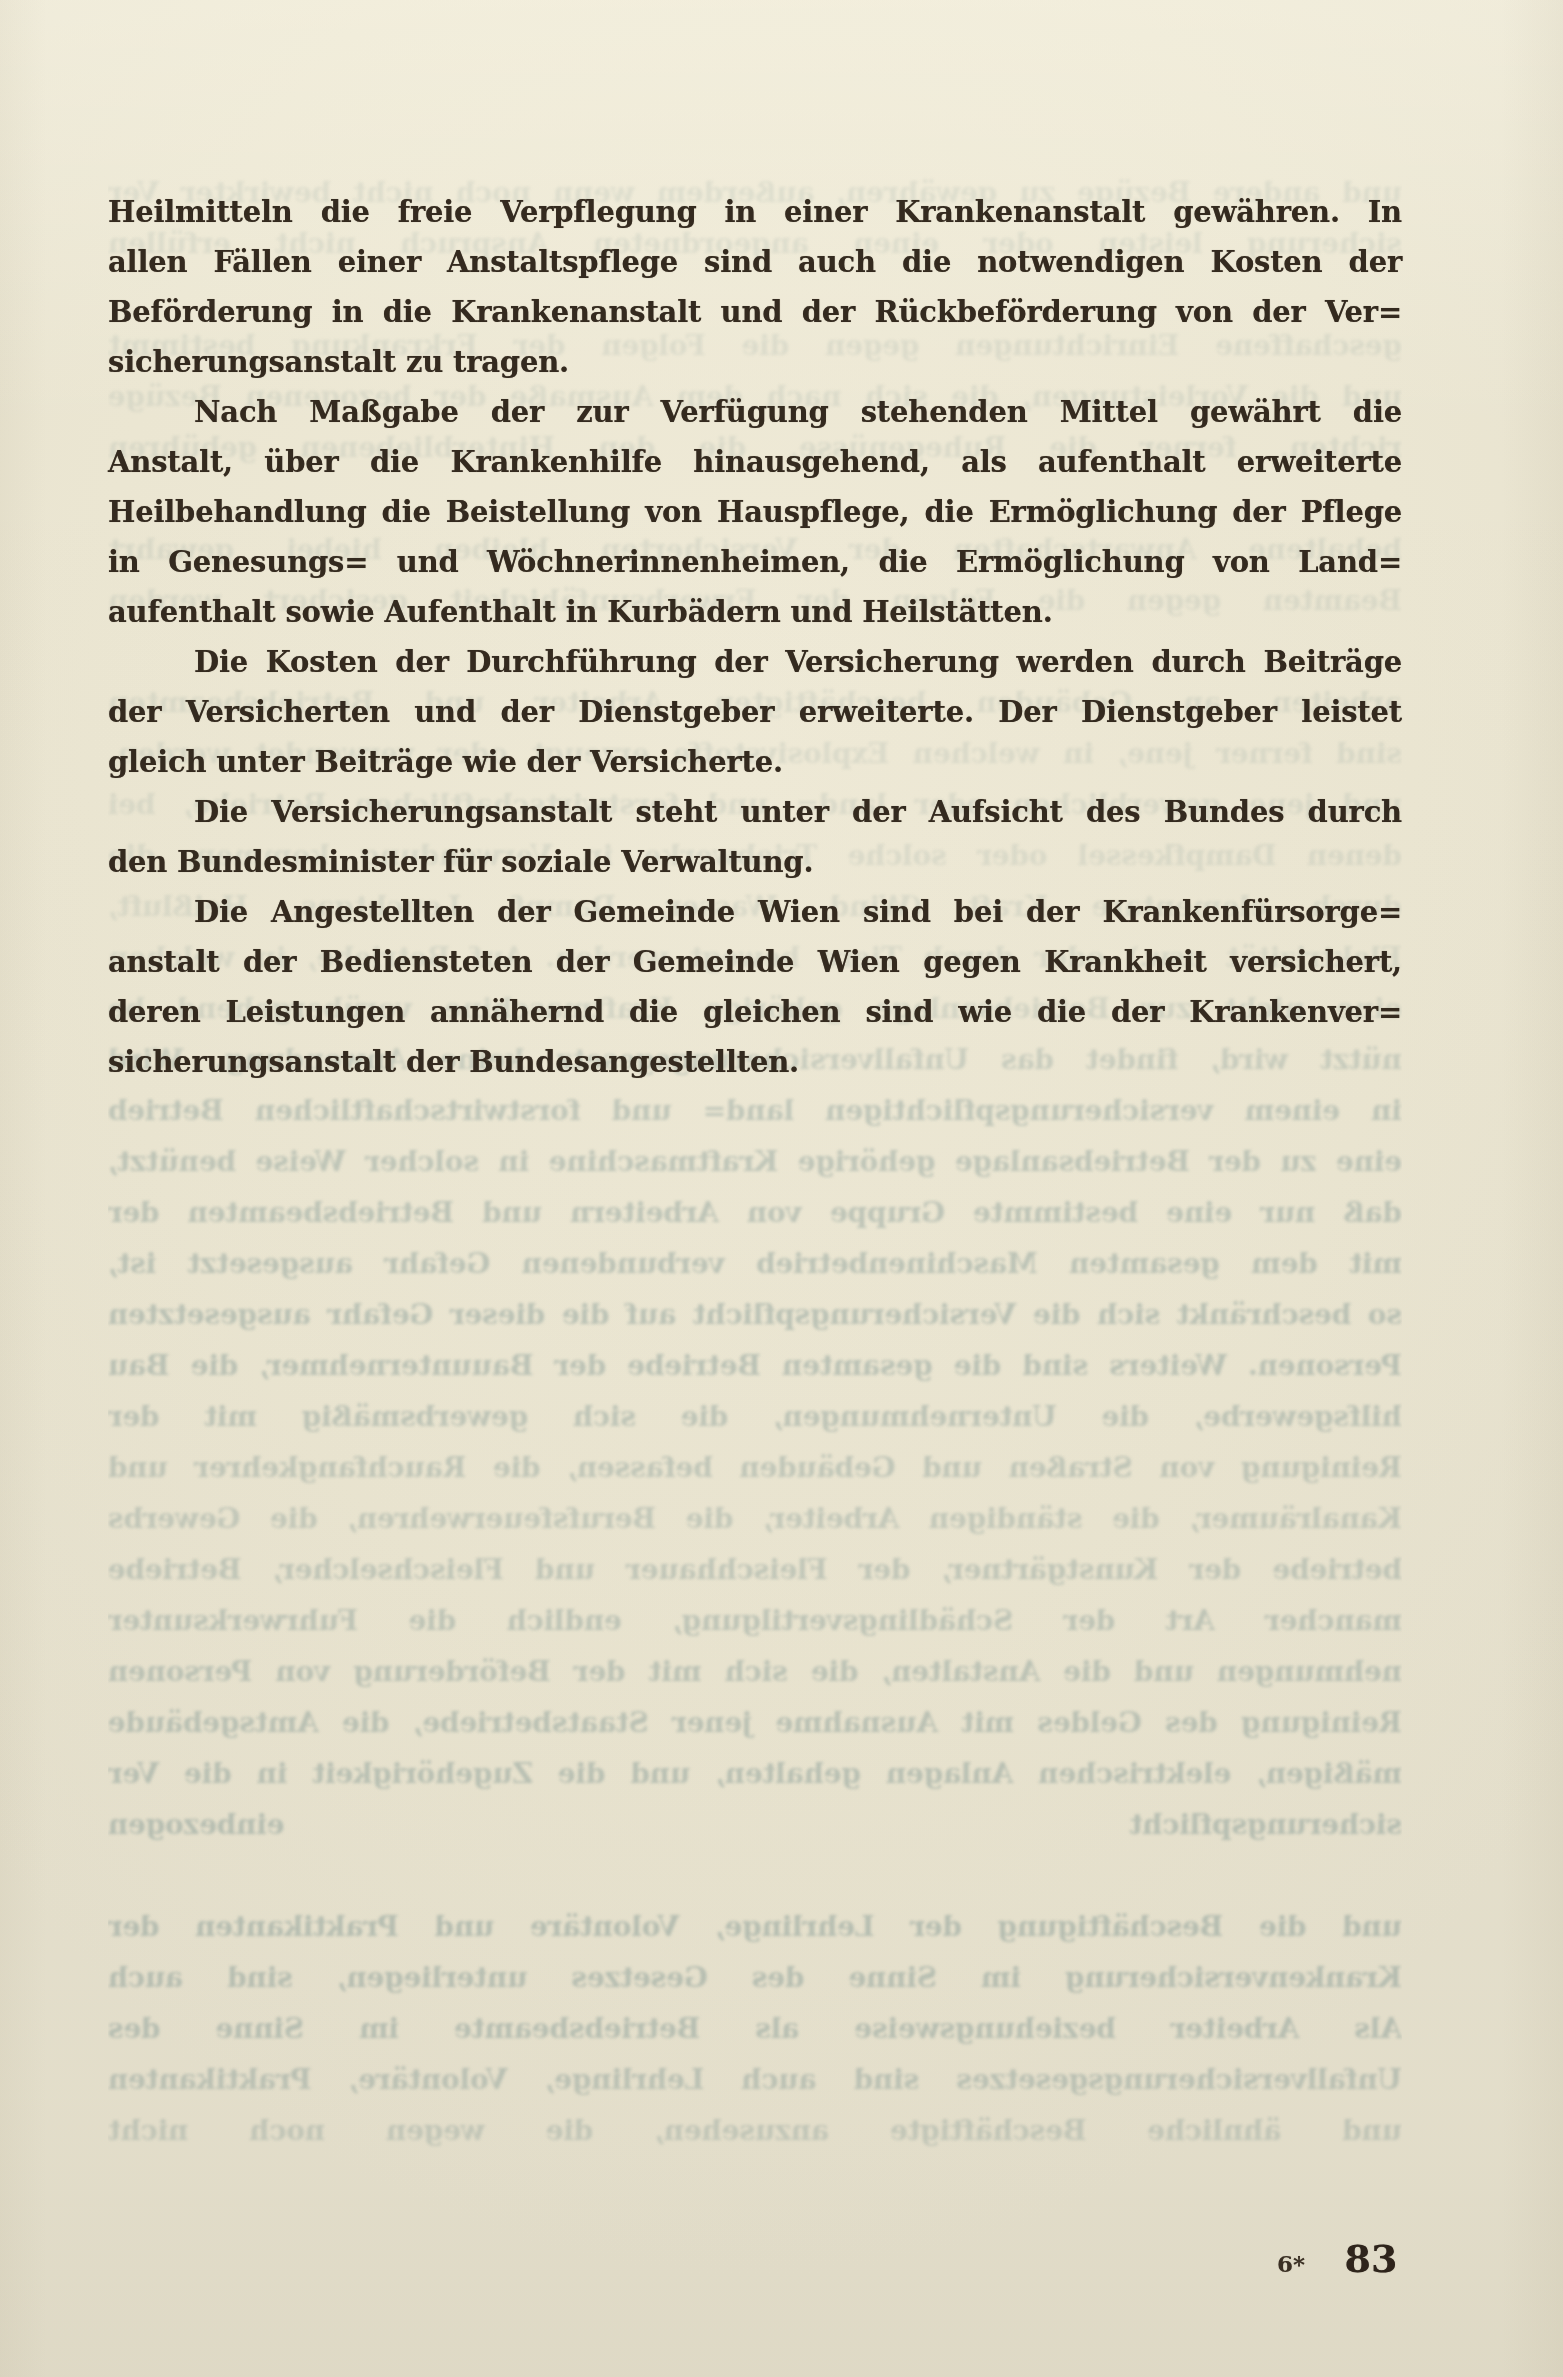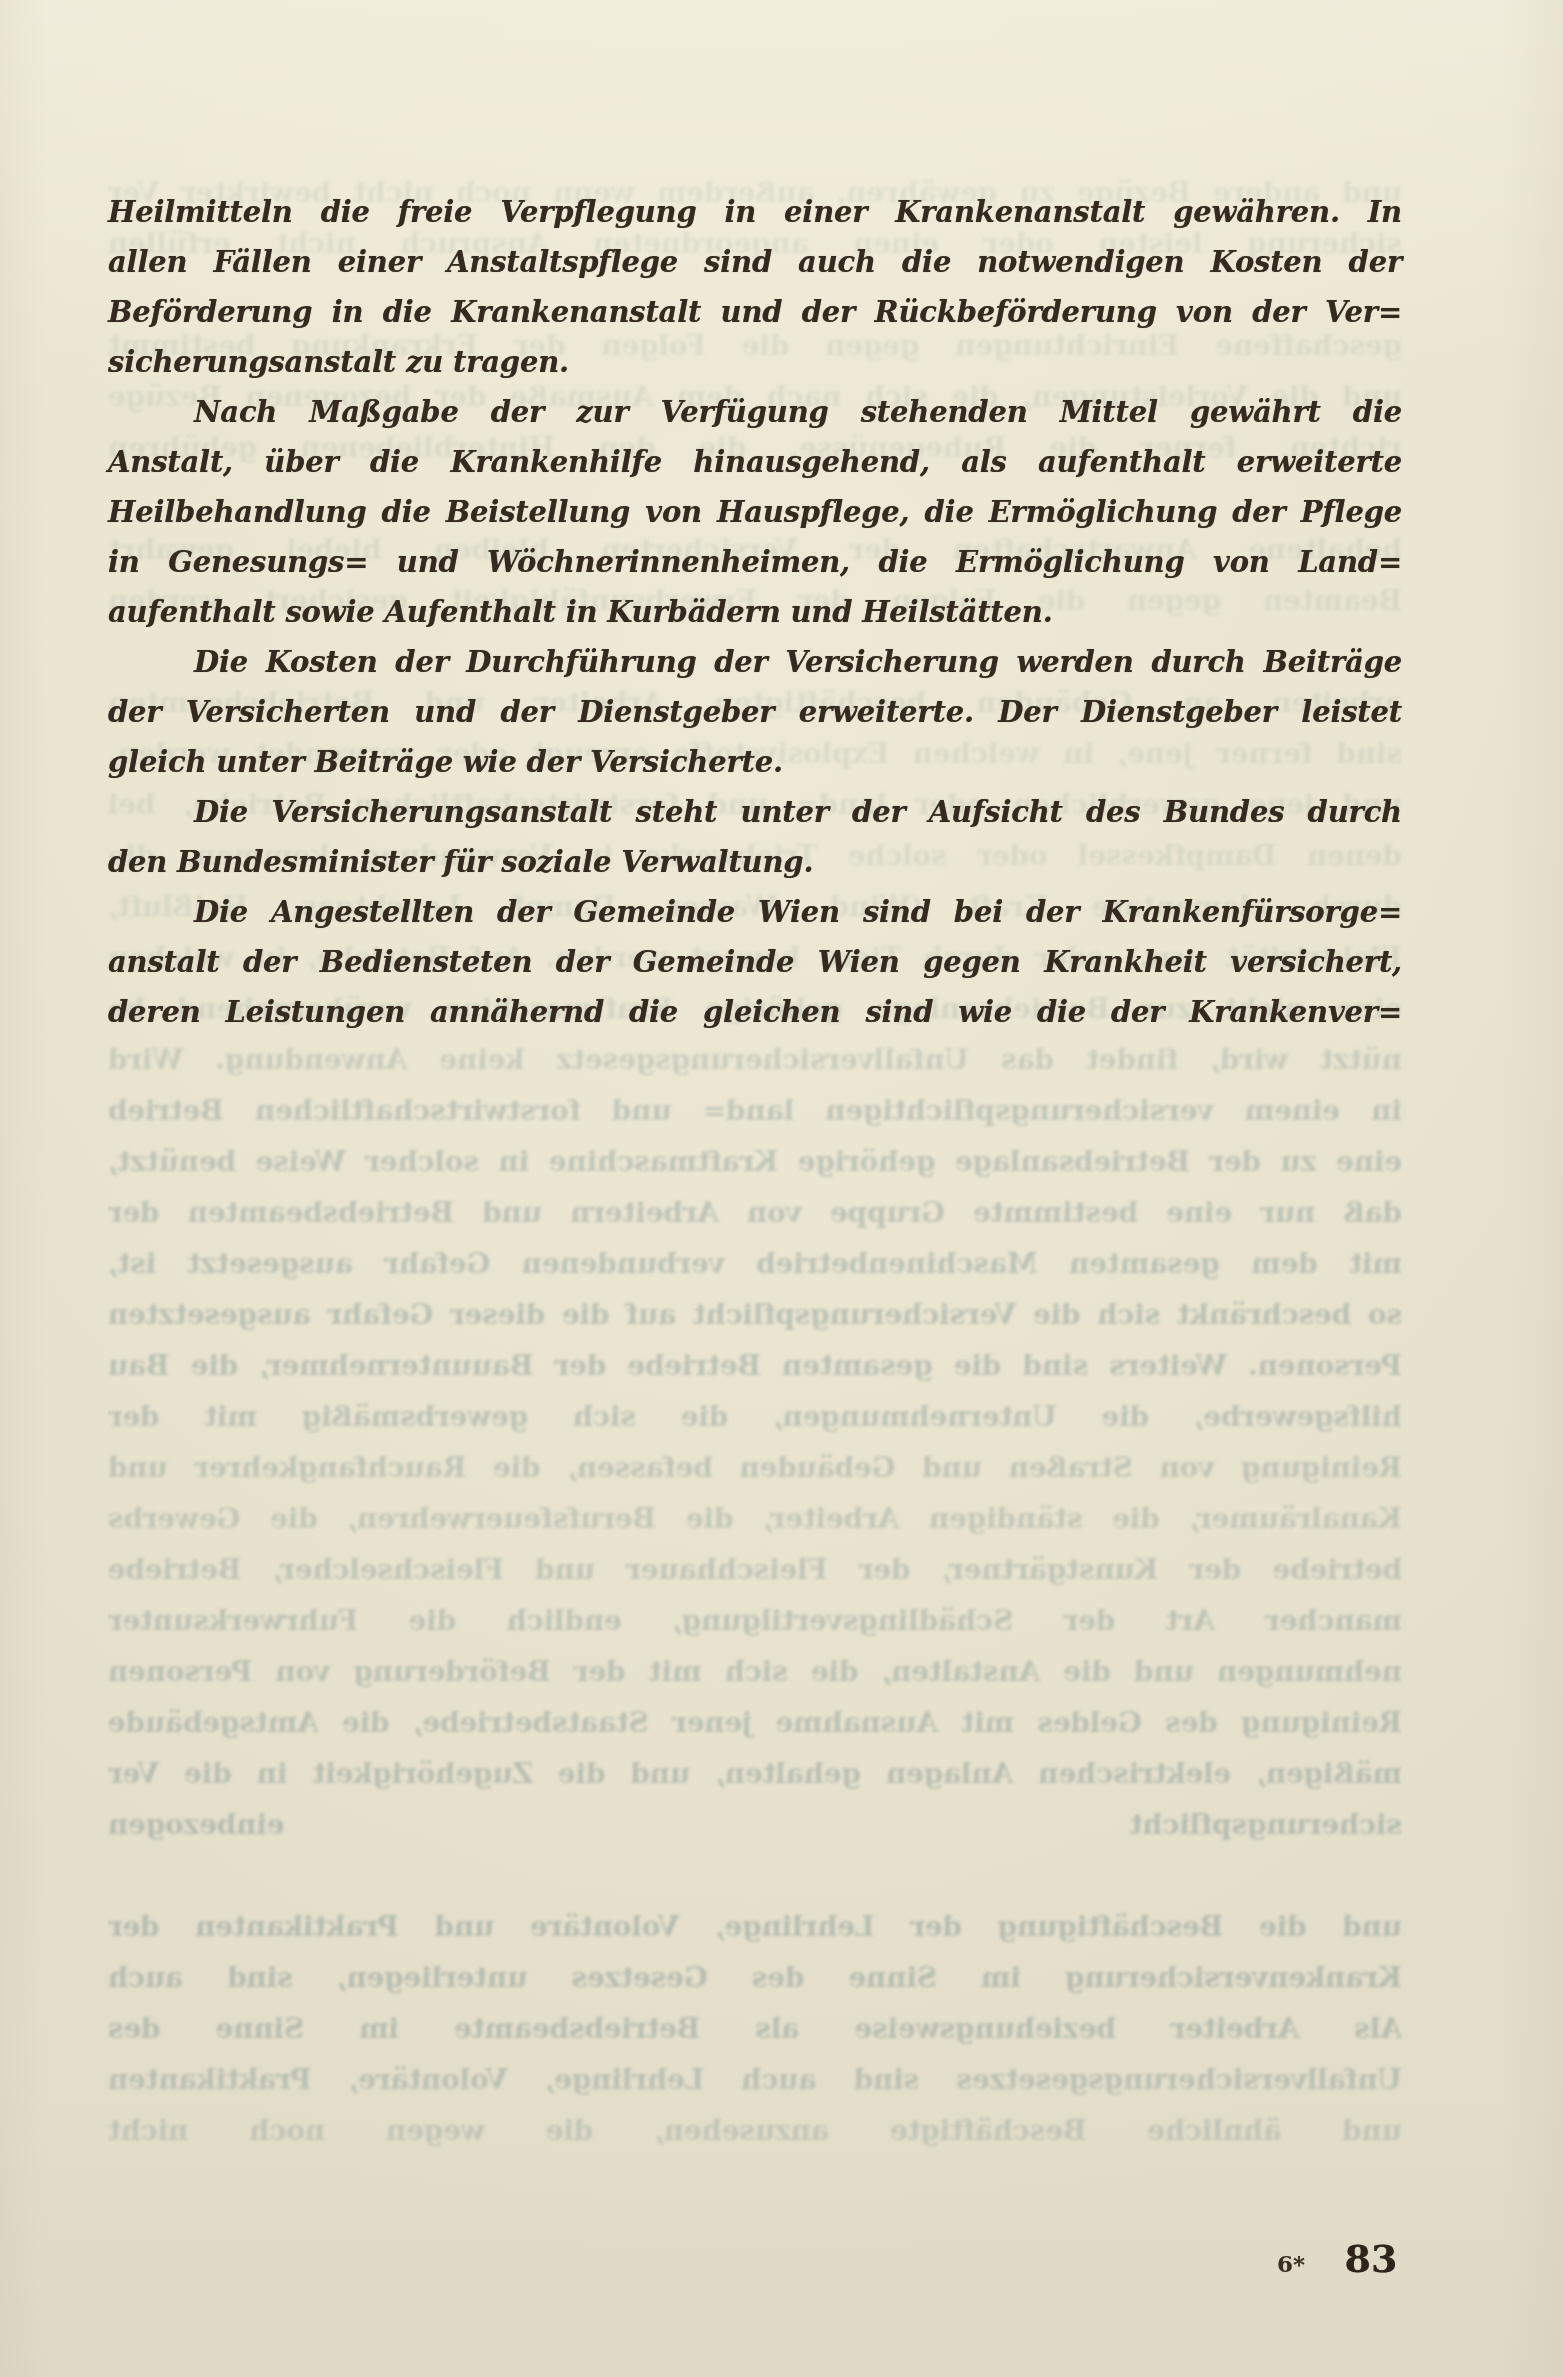--- a/index.html
+++ b/index.html
@@ -37,21 +37,20 @@
   }
   .ghost .gline{height:51px;text-align-last:justify;overflow:hidden;}
   
   .textblock{
     position:absolute;left:108px;top:187px;width:1294px;
     font-weight:bold;font-size:29px;line-height:50px;
     color:#342a1f;
     text-align:justify;
     letter-spacing:-0.2px;
     text-shadow:0 0 0.7px rgba(52,42,31,.55);
-    font-style:italic;
   }
   .line{height:50px;text-align-last:justify;}
   .line.last{text-align-last:left;}
   .line.in{text-indent:86px;}
   
   .sig{
     position:absolute;left:1277px;top:2250px;
     font-weight:bold;font-size:23px;color:#3a2f23;
     text-shadow:0 0 0.7px rgba(52,42,31,.4);
   }
@@ -124,20 +123,21 @@
     <div class="line in">Die Kosten der Durchführung der Versicherung werden durch Beiträge</div>
     <div class="line">der Versicherten und der Dienstgeber erweiterte. Der Dienstgeber leistet</div>
     <div class="line last">gleich unter Beiträge wie der Versicherte.</div>
 
     <div class="line in">Die Versicherungsanstalt steht unter der Aufsicht des Bundes durch</div>
     <div class="line last">den Bundesminister für soziale Verwaltung.</div>
 
     <div class="line in">Die Angestellten der Gemeinde Wien sind bei der Krankenfürsorge=</div>
     <div class="line">anstalt der Bediensteten der Gemeinde Wien gegen Krankheit versichert,</div>
     <div class="line">deren Leistungen annähernd die gleichen sind wie die der Krankenver=</div>
+    <div class="line last">sicherungsanstalt der Bundesangestellten.</div>
   </main>
 
   <div>
     <span class="sig">6*</span>
     <span class="pagenum">83</span>
   </div>
 
 </div>
 
 

